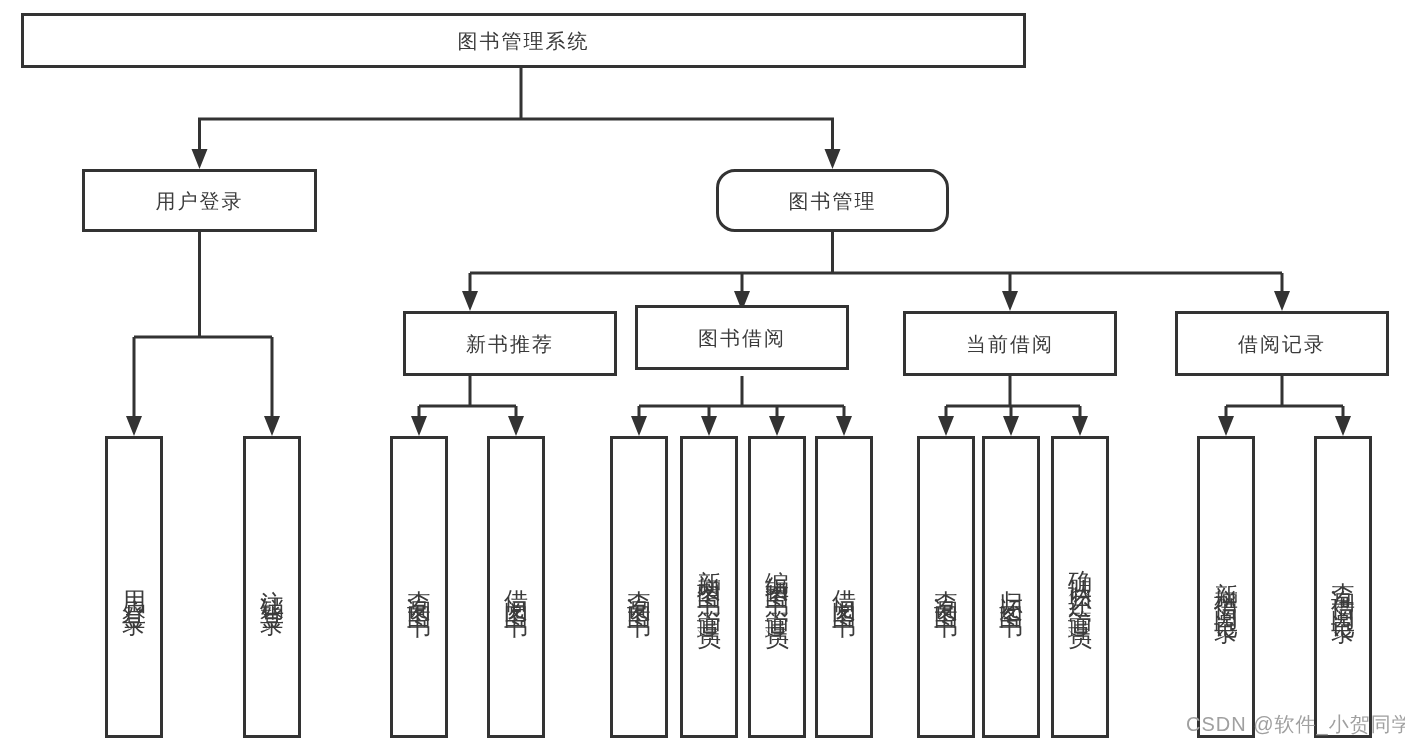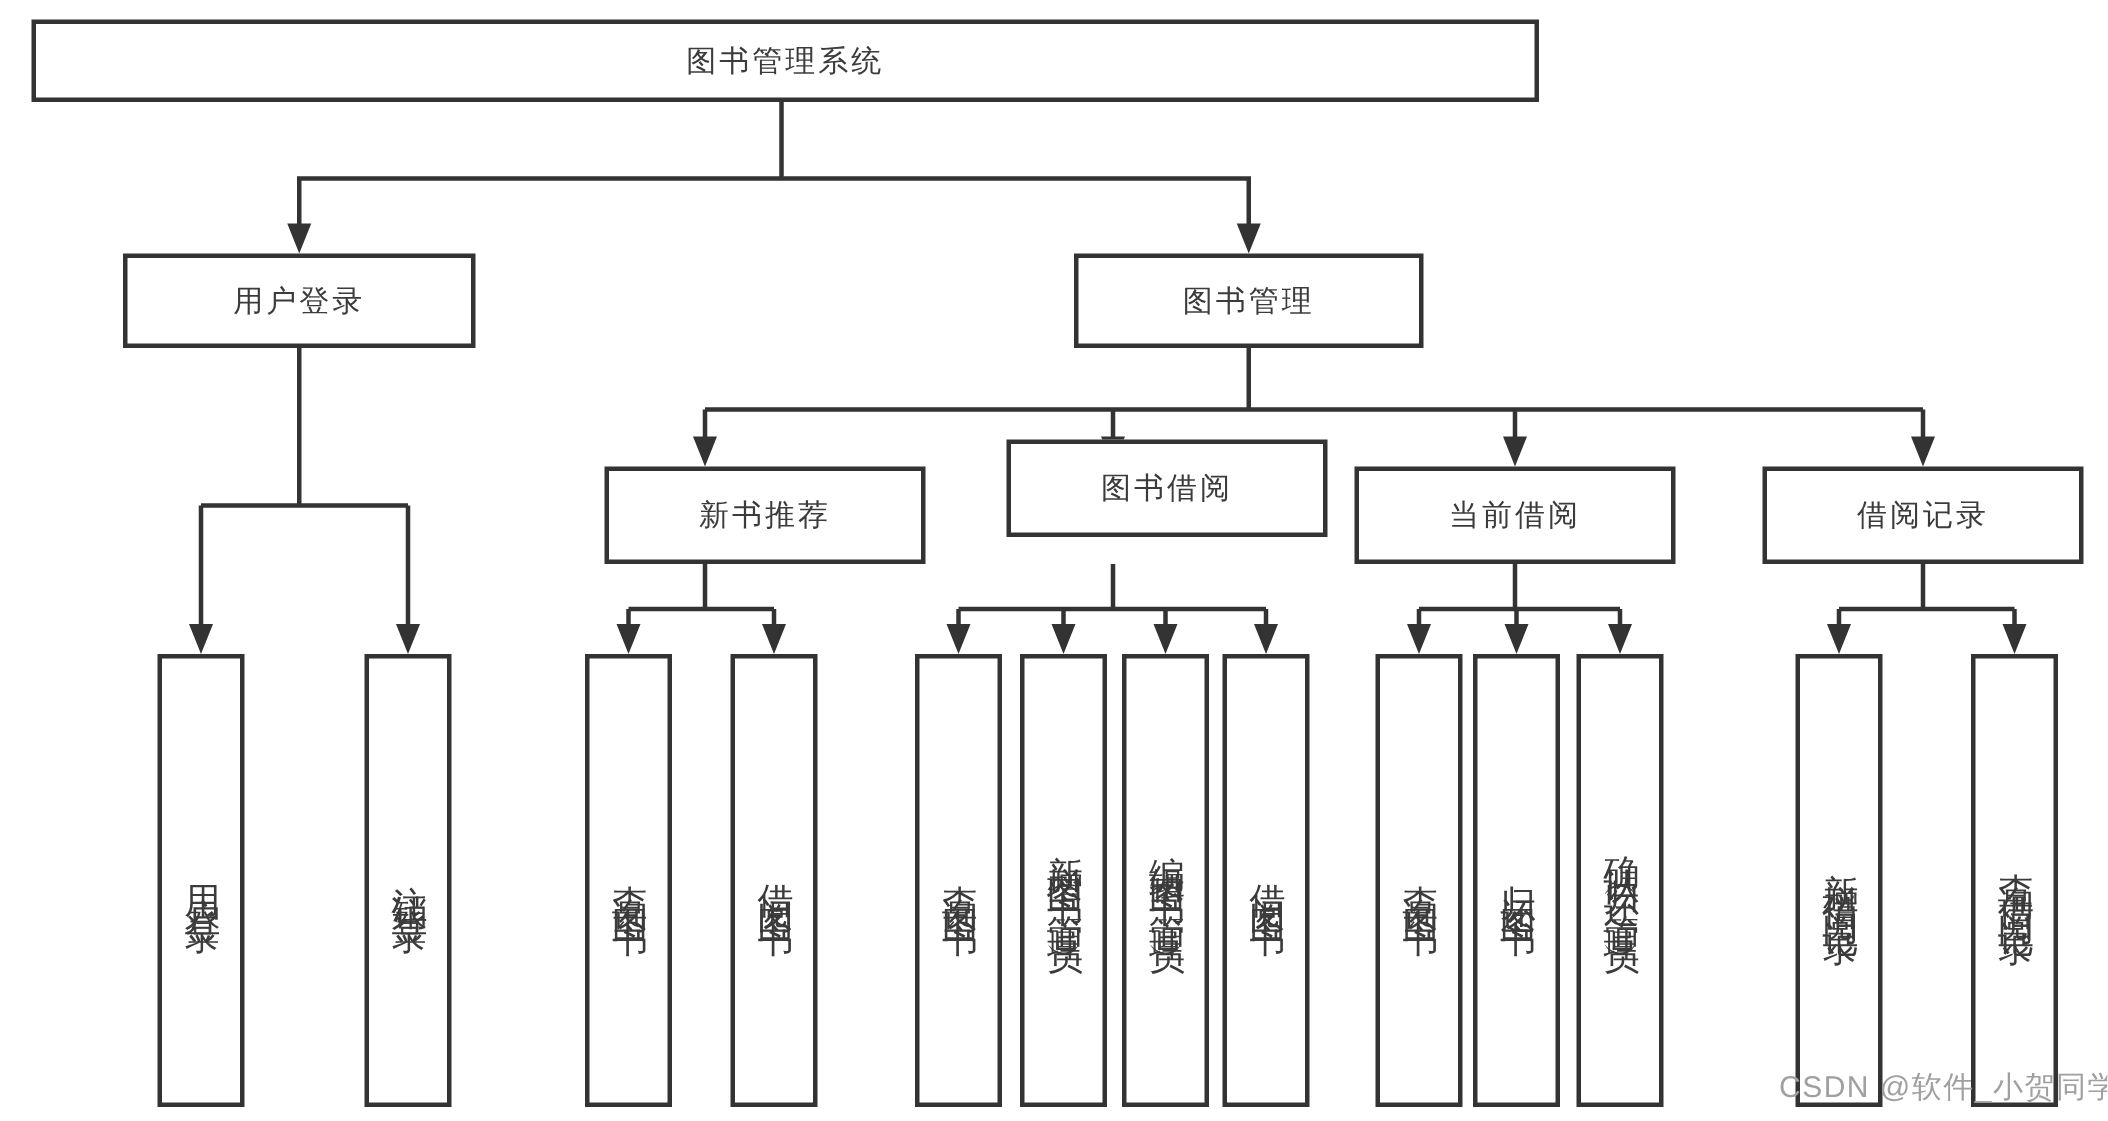--- a/index.html
+++ b/index.html
@@ -77,28 +77,28 @@
              M1335 416 L1351 416 L1343 436 Z"></path>
   </svg>
 
   <div class="node" style="left:21px;top:13px;width:1005px;height:55px;">
     <span class="hlabel">图书管理系统</span>
   </div>
 
   <div class="node" style="left:82px;top:169px;width:235px;height:63px;">
     <span class="hlabel">用户登录</span>
   </div>
-  <div class="node" style="left:716px;top:169px;width:233px;height:63px;">
+  <div class="node" style="left:716px;top:169px;width:233px;height:63px;border-radius:19px;">
     <span class="hlabel">图书管理</span>
   </div>
 
   <div class="node" style="left:363px;top:311px;width:214px;height:65px;margin-left:40px;">
     <span class="hlabel">新书推荐</span>
   </div>
-  <div class="node" style="left:635px;top:293px;width:214px;height:65px;margin-left:36px;">
+  <div class="node" style="left:635px;top:305px;width:214px;height:65px;">
     <span class="hlabel">图书借阅</span>
   </div>
   <div class="node" style="left:903px;top:311px;width:214px;height:65px;">
     <span class="hlabel">当前借阅</span>
   </div>
   <div class="node" style="left:1175px;top:311px;width:214px;height:65px;">
     <span class="hlabel">借阅记录</span>
   </div>
 
   <div class="node leaf" style="left:105px;">

